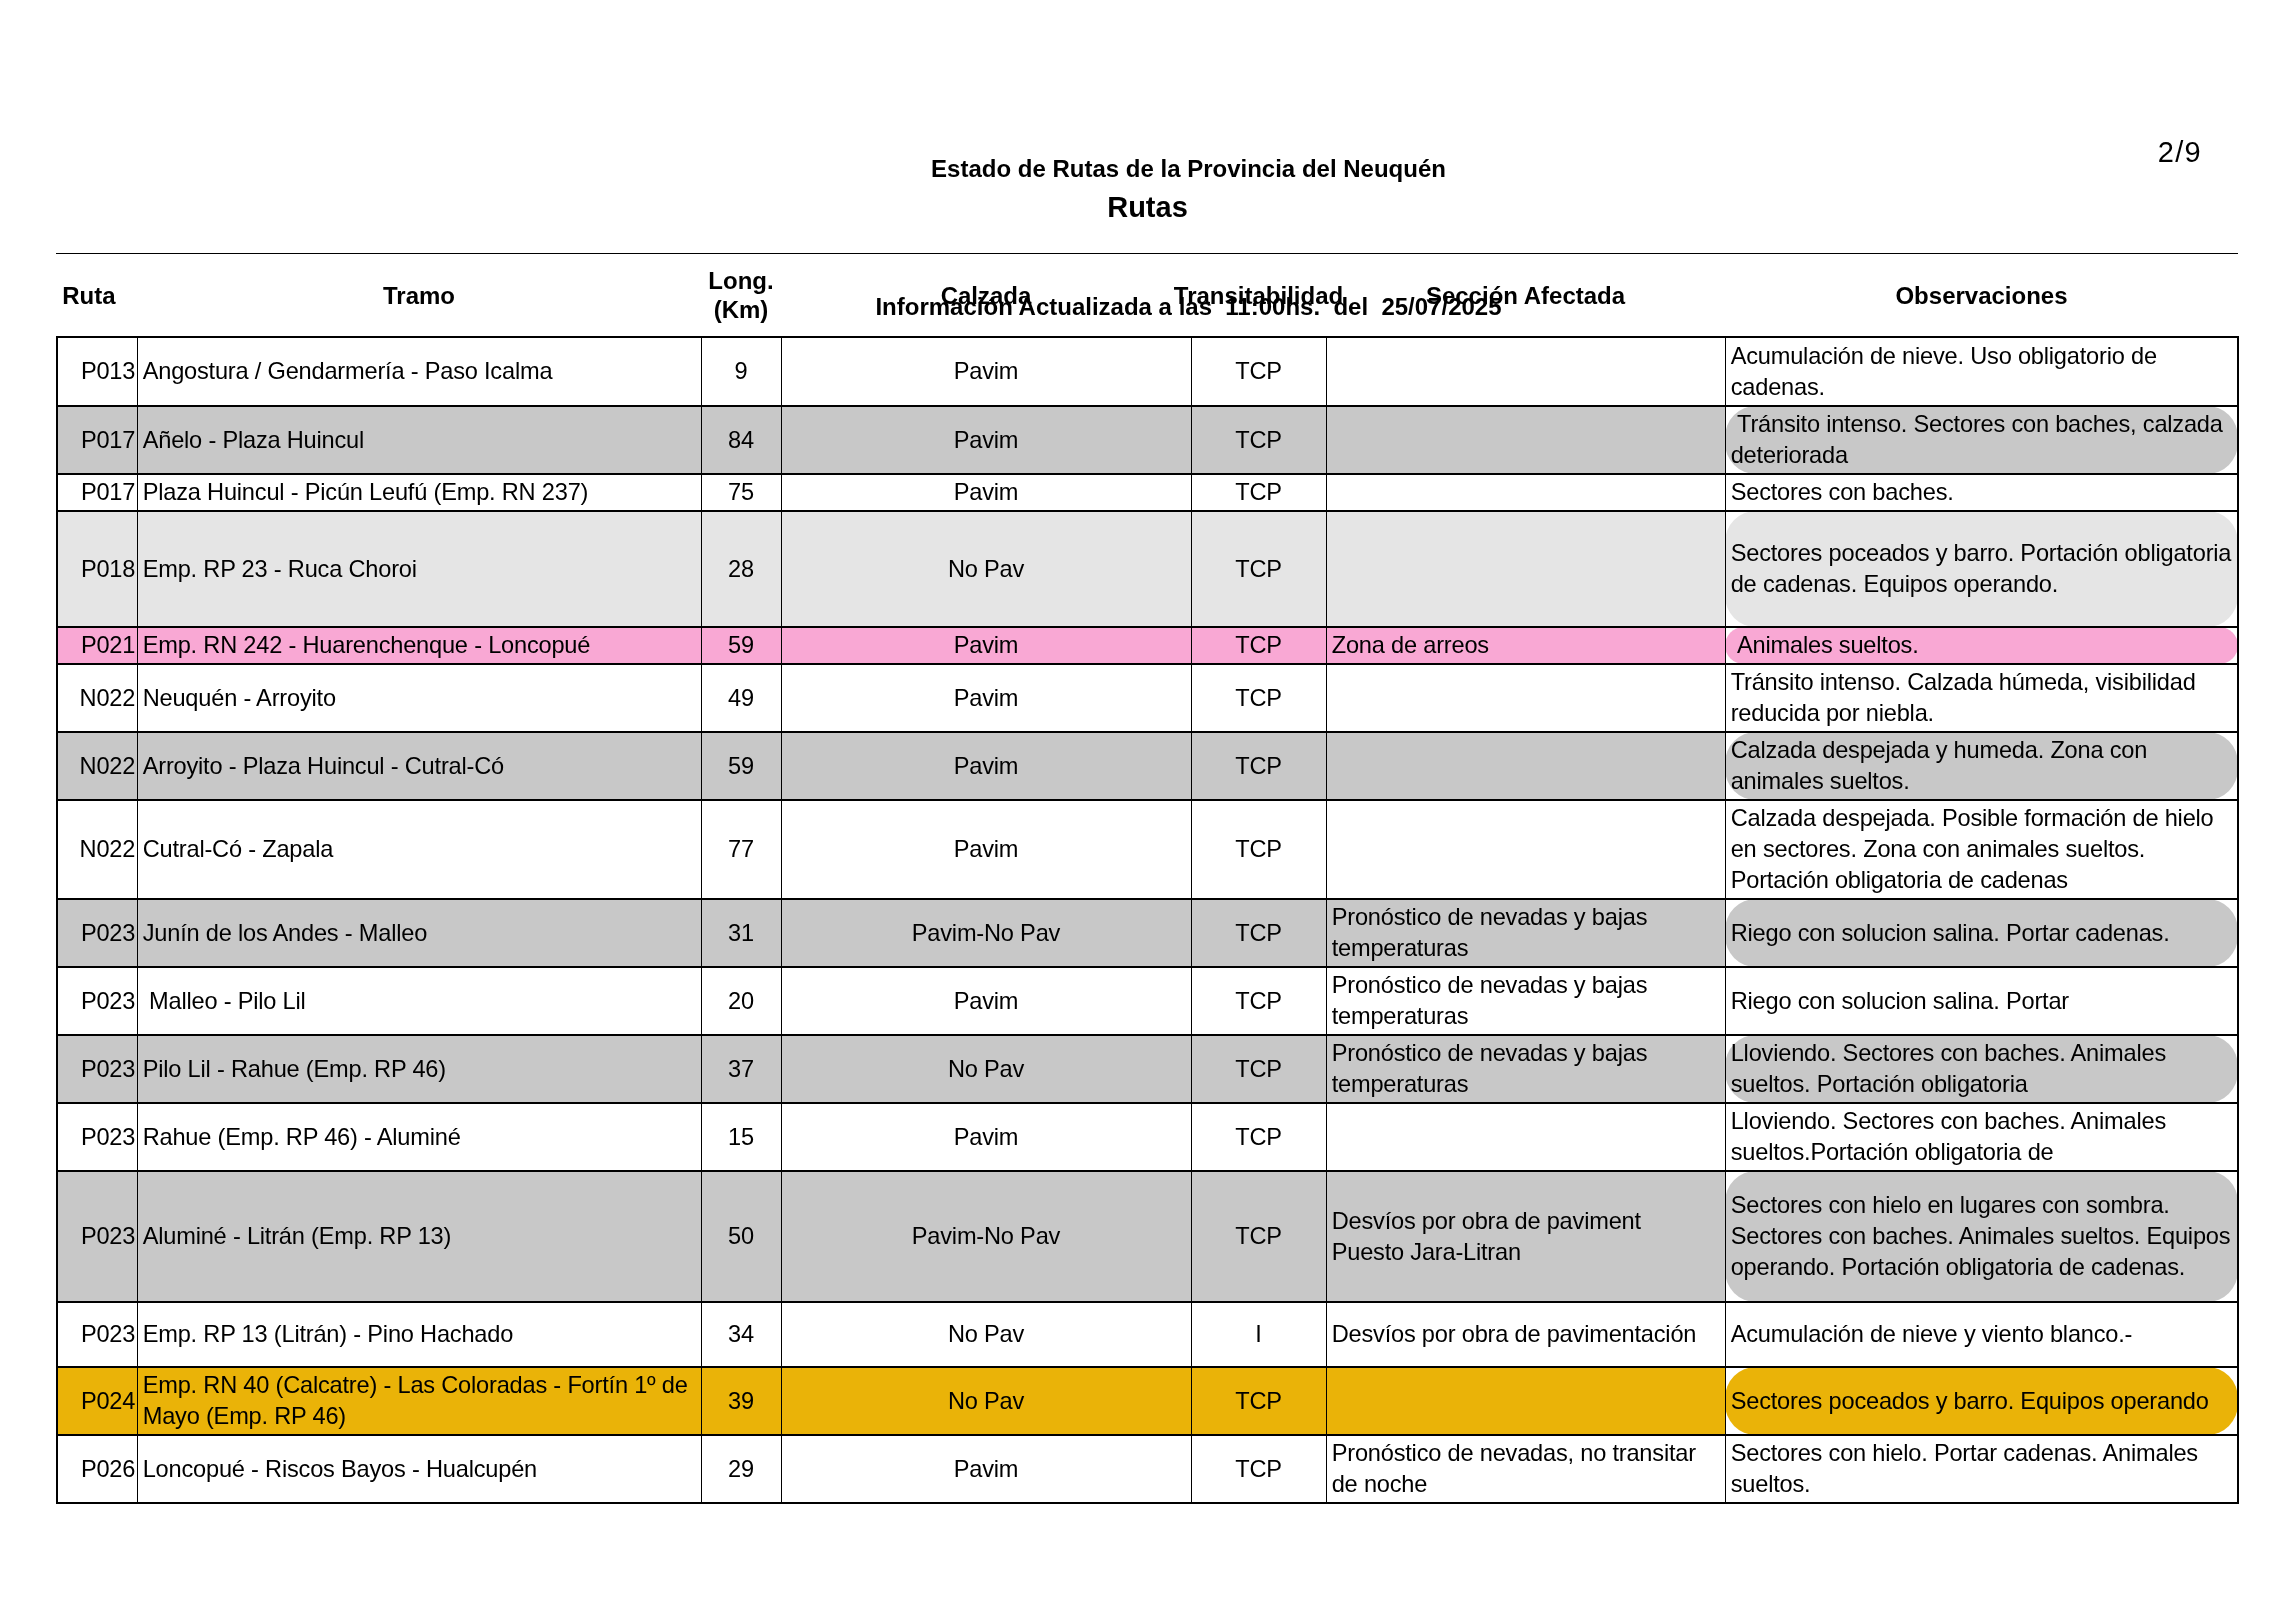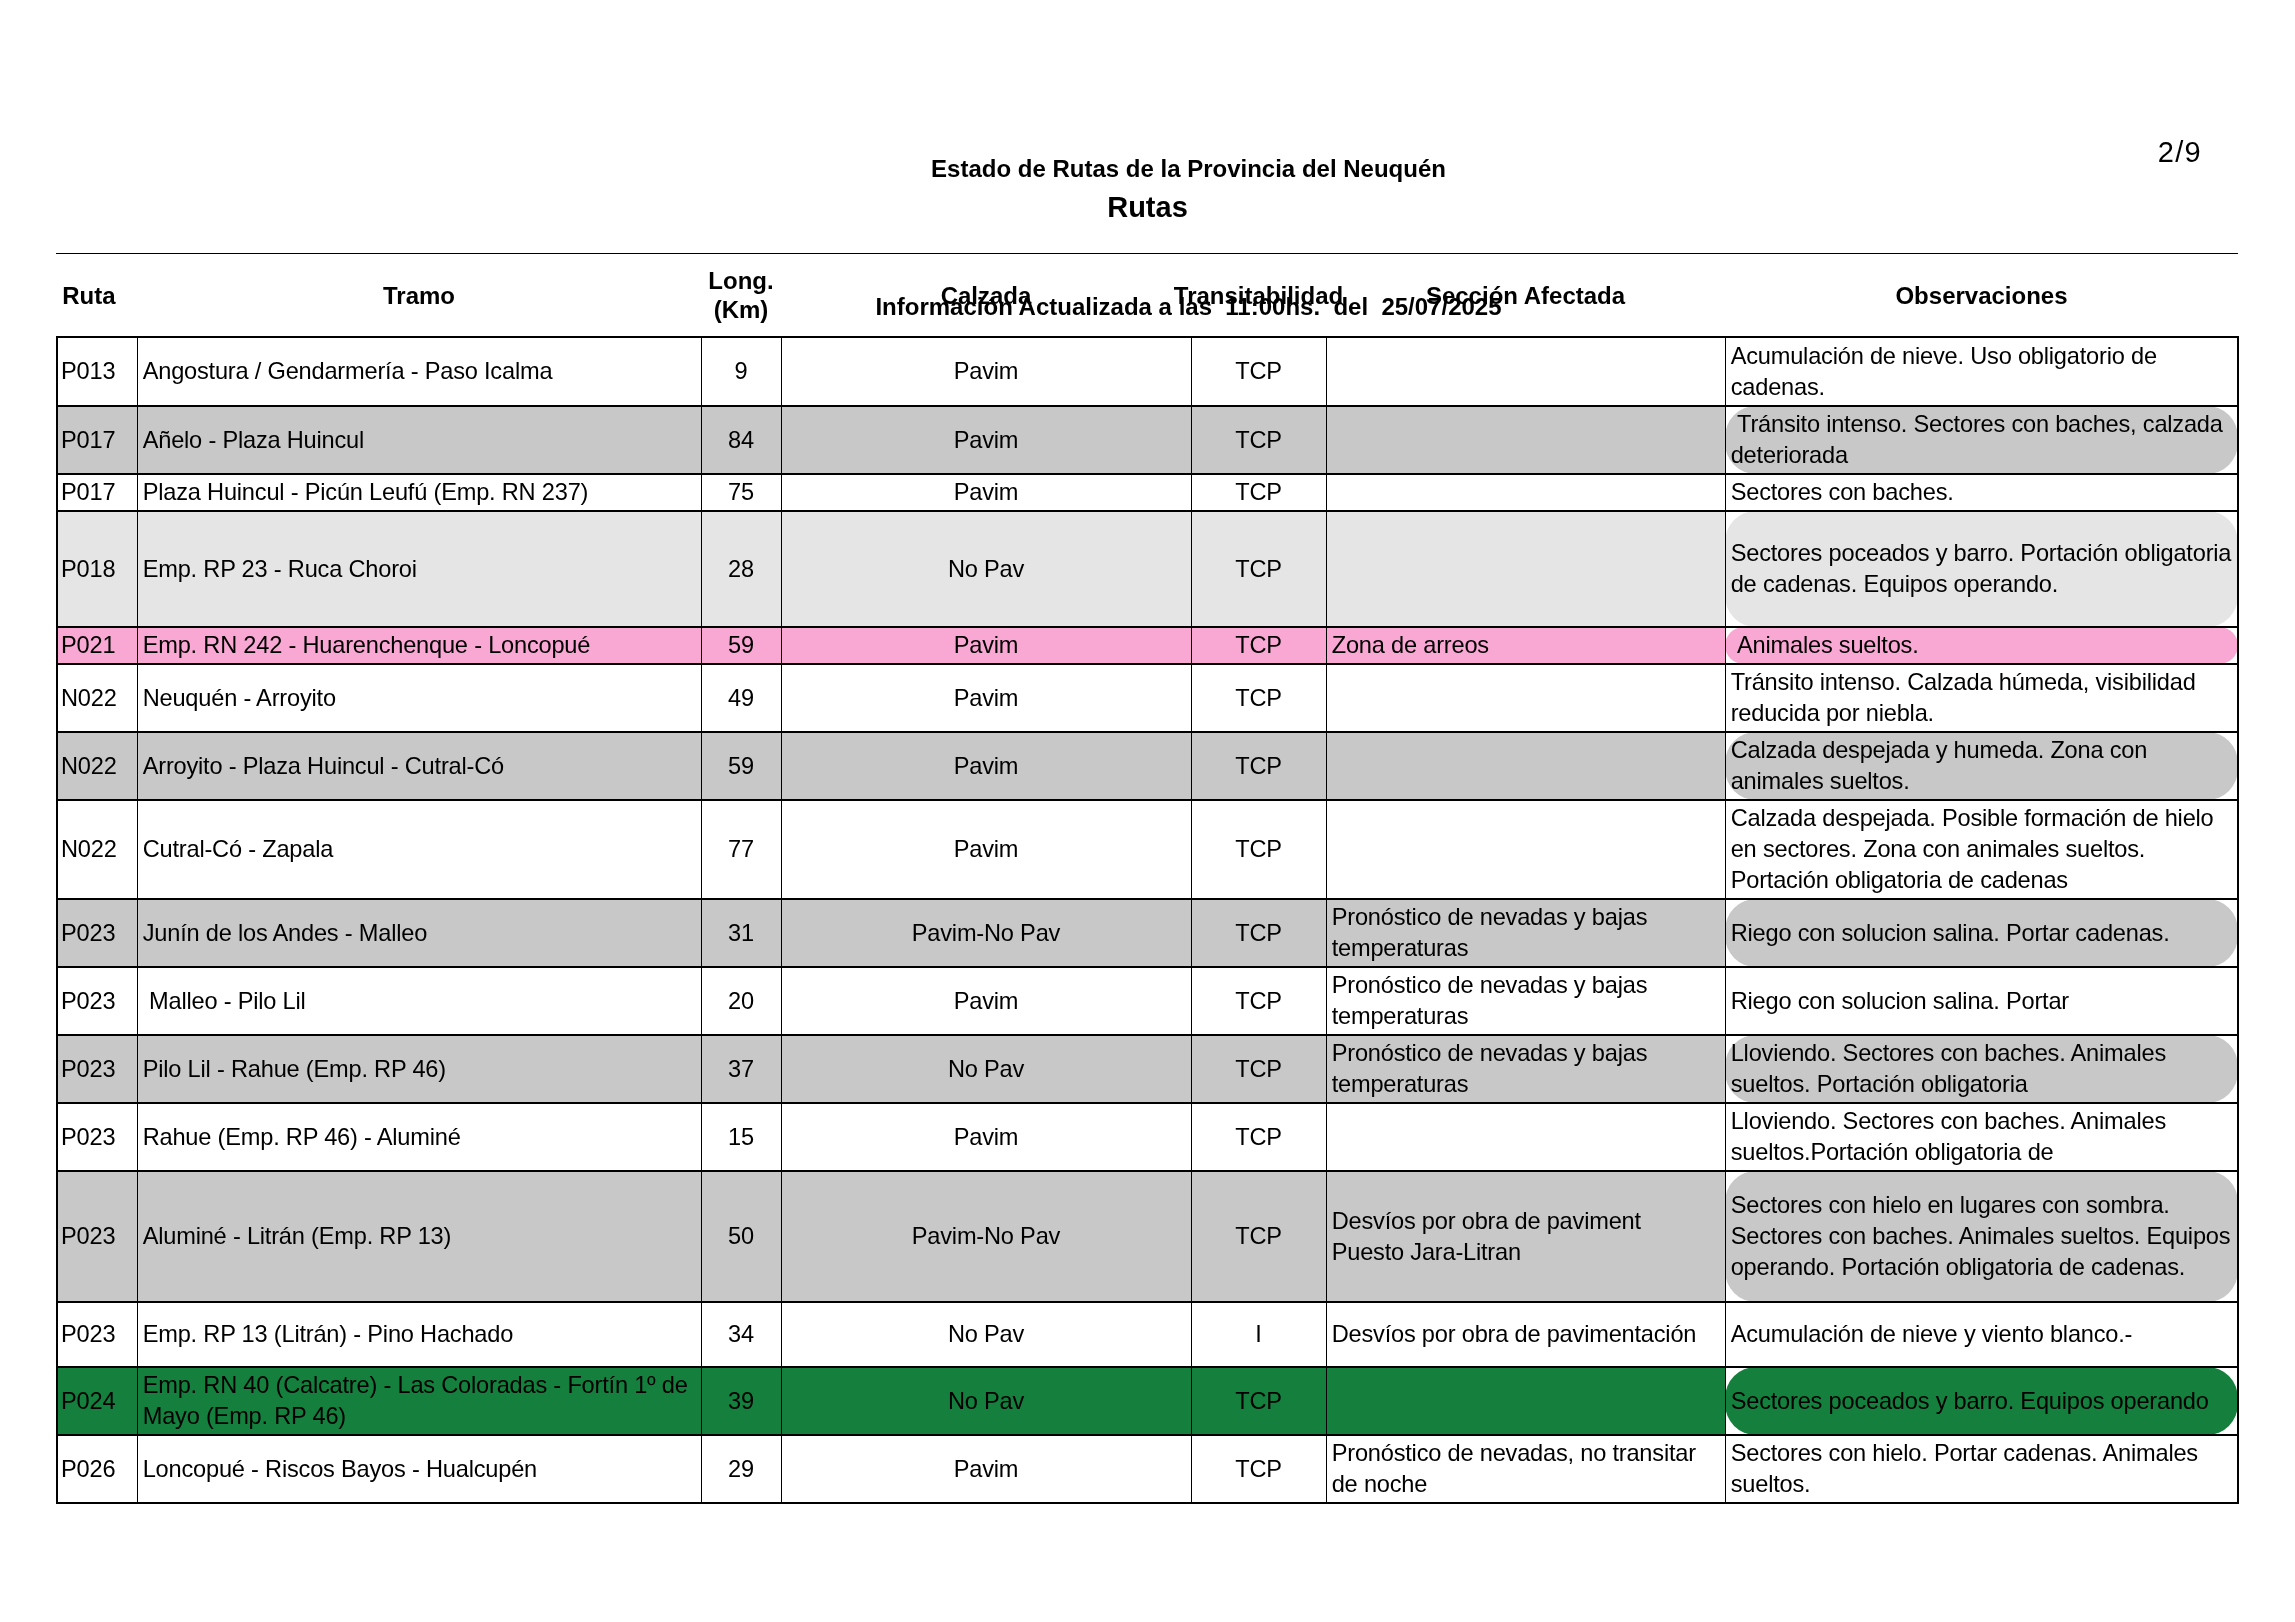--- a/index.html
+++ b/index.html
@@ -43,21 +43,21 @@
   tbody td{
     border:1.3px solid #000;border-top-width:2px;border-bottom-width:2px;
     vertical-align:middle;font-size:23.6px;line-height:31px;letter-spacing:-0.2px;
     padding:2px 5.2px;white-space:pre-wrap;word-wrap:break-word;
   }
   tbody tr:first-child td{border-top-width:2.6px;}
   tbody tr:last-child td{border-bottom-width:2px;}
   tbody td:first-child{border-left-width:2px;}
   tbody td:last-child{border-right-width:2px;border-radius:31px;}
 
-  td.c-ruta{text-align:left;padding-left:3px;padding-right:1.3px;}
+  td.c-ruta{text-align:right;padding-left:3px;padding-right:1.3px;}
   td.c-tramo{text-align:left;}
   td.c-long{text-align:center;padding-left:1.3px;padding-right:1.3px;}
   td.c-calzada{text-align:center;}
   td.c-trans{text-align:center;}
   td.c-seccion{text-align:left;}
   td.c-obs{text-align:left;}
 </style>
 </head>
 <body>
 
@@ -230,21 +230,21 @@
   </tr>
         <tr style="height: 65px;">
     <td class="c-ruta">P023</td>
     <td class="c-tramo">Emp. RP 13 (Litrán) - Pino Hachado</td>
     <td class="c-long">34</td>
     <td class="c-calzada">No Pav</td>
     <td class="c-trans">I</td>
     <td class="c-seccion">Desvíos por obra de pavimentación</td>
     <td class="c-obs">Acumulación de nieve y viento blanco.-</td>
   </tr>
-        <tr style="height: 65px; background: #15803d; margin-top: 12px;">
+        <tr style="height: 65px; background: #eab308; margin-top: 12px;">
     <td class="c-ruta">P024</td>
     <td class="c-tramo">Emp. RN 40 (Calcatre) - Las Coloradas - Fortín 1º de Mayo (Emp. RP 46)</td>
     <td class="c-long">39</td>
     <td class="c-calzada">No Pav</td>
     <td class="c-trans">TCP</td>
     <td class="c-seccion"></td>
     <td class="c-obs">Sectores poceados y barro. Equipos operando</td>
   </tr>
         <tr style="height: 65px;">
     <td class="c-ruta">P026</td>

